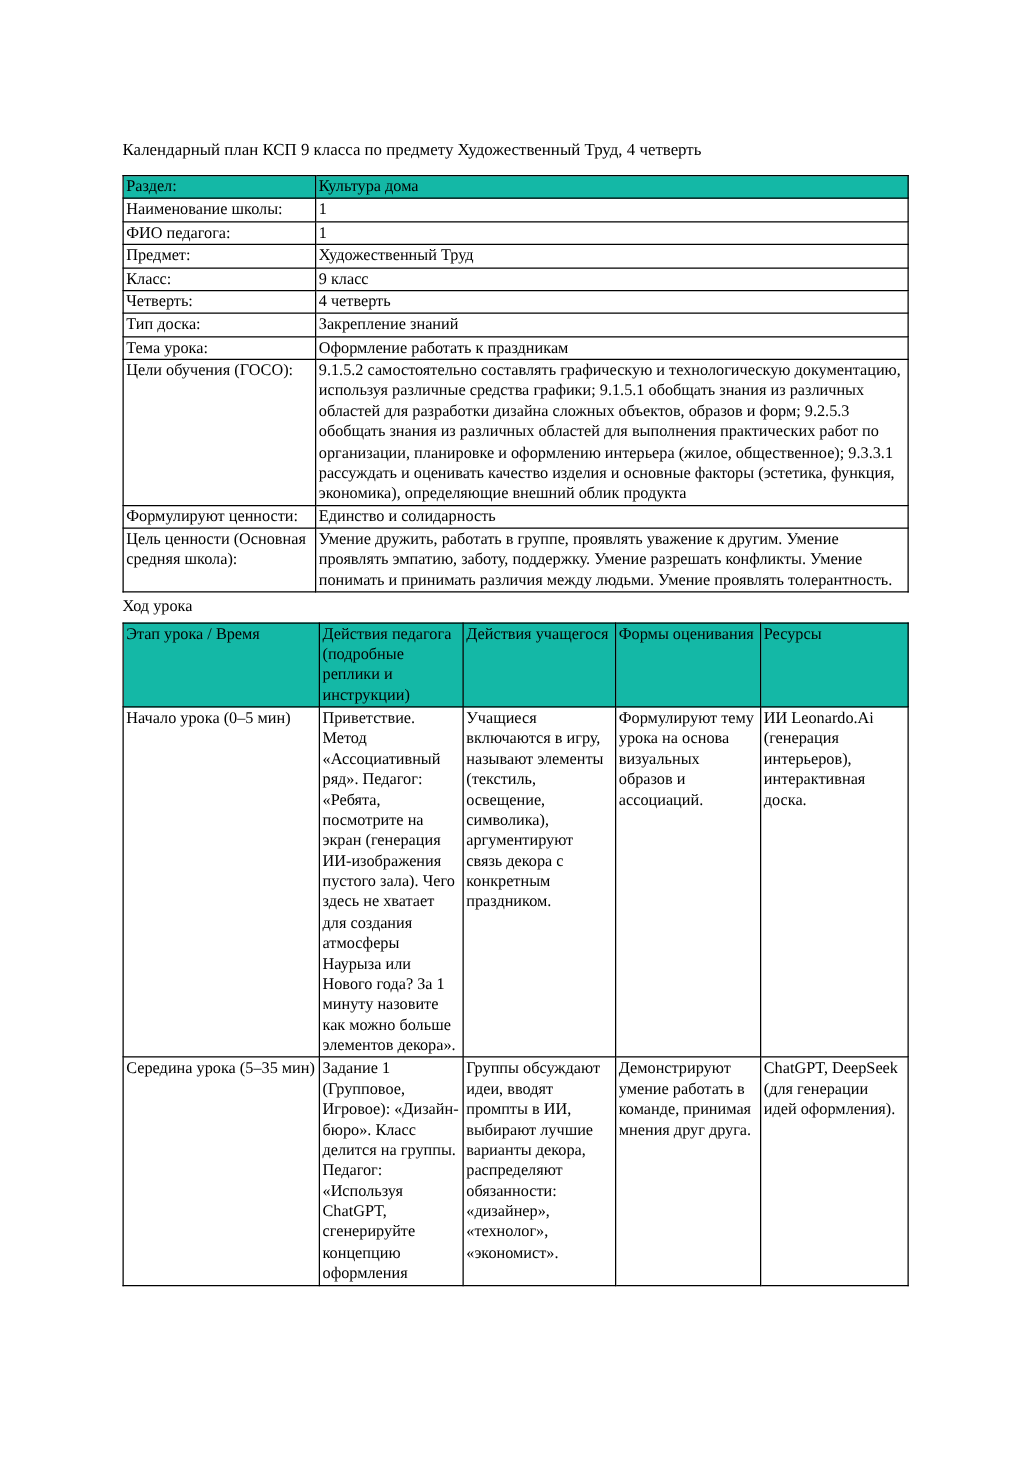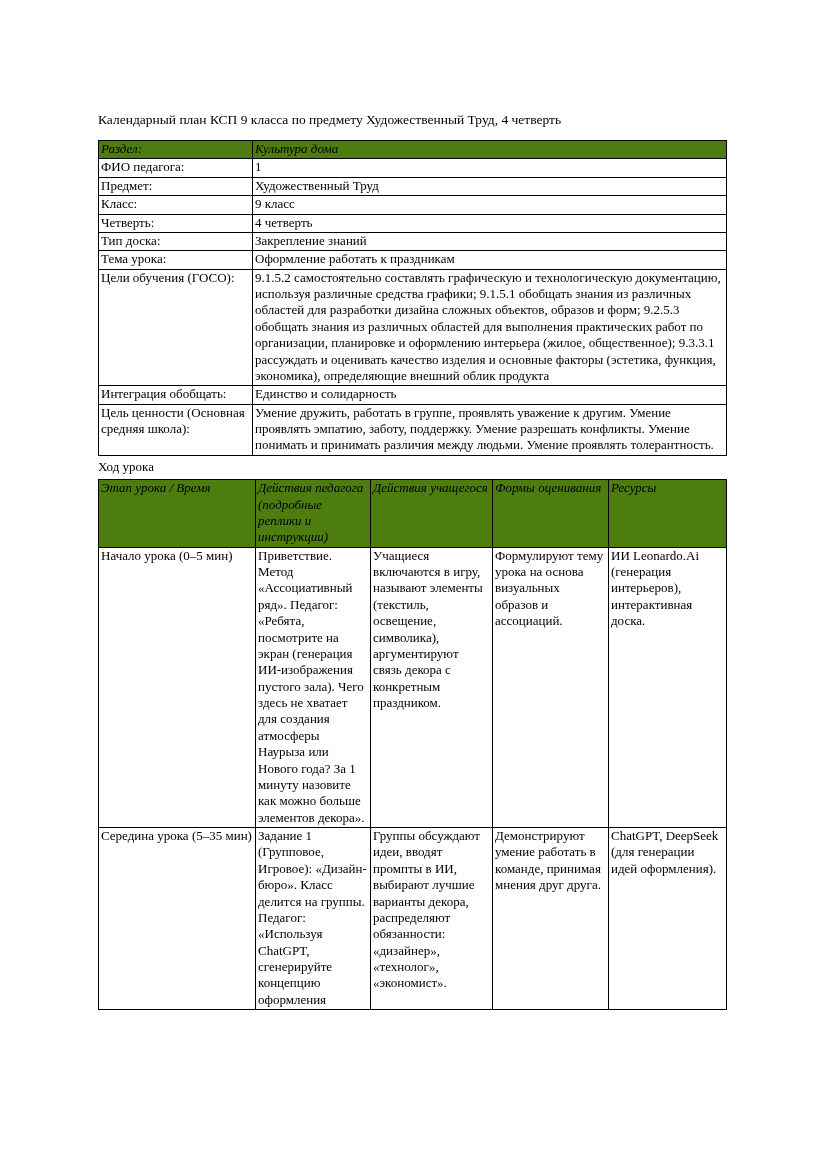--- a/index.html
+++ b/index.html
@@ -37,22 +37,21 @@
   }
   td, th {
     border: 1px solid #000000;
     padding: 0 3px 1px 2px;
     vertical-align: top;
     text-align: left;
     font-weight: normal;
     word-wrap: break-word;
   }
   .shaded {
-    background: #4d7c0f;
-    font-style: italic;
+    background: #14b8a6;
   }
   .section-heading {
     margin: 3px 0 4px 0;
     font-size: 13px;
   }
   
   .info-table col.c-label { width: 154px; }
   .info-table col.c-value { width: 474px; }
   
   .lesson-table col.c1 { width: 157px; }
@@ -72,20 +71,24 @@
     <colgroup>
         <col class="c-label">
         <col class="c-value">
       </colgroup>
     <tbody>
       <tr class="shaded">
         <td>Раздел:</td>
         <td>Культура дома</td>
       </tr>
       <tr>
+        <td>Наименование школы:</td>
+        <td>1</td>
+      </tr>
+      <tr>
         <td>ФИО педагога:</td>
         <td>1</td>
       </tr>
       <tr>
         <td>Предмет:</td>
         <td>Художественный Труд</td>
       </tr>
       <tr>
         <td>Класс:</td>
         <td>9 класс</td>
@@ -100,21 +103,21 @@
       </tr>
       <tr>
         <td>Тема урока:</td>
         <td>Оформление работать к праздникам</td>
       </tr>
       <tr>
         <td>Цели обучения (ГОСО):</td>
         <td>9.1.5.2 самостоятельно составлять графическую и технологическую документацию, используя различные средства графики; 9.1.5.1 обобщать знания из различных областей для разработки дизайна сложных объектов, образов и форм; 9.2.5.3 обобщать знания из различных областей для выполнения практических работ по организации, планировке и оформлению интерьера (жилое, общественное); 9.3.3.1 рассуждать и оценивать качество изделия и основные факторы (эстетика, функция, экономика), определяющие внешний облик продукта</td>
       </tr>
       <tr>
-        <td>Интеграция обобщать:</td>
+        <td>Формулируют ценности:</td>
         <td>Единство и солидарность</td>
       </tr>
       <tr>
         <td>Цель ценности (Основная средняя школа):</td>
         <td>Умение дружить, работать в группе, проявлять уважение к другим. Умение проявлять эмпатию, заботу, поддержку. Умение разрешать конфликты. Умение понимать и принимать различия между людьми. Умение проявлять толерантность.</td>
       </tr>
     </tbody>
   </table>
 
   <p class="section-heading">Ход урока</p>

